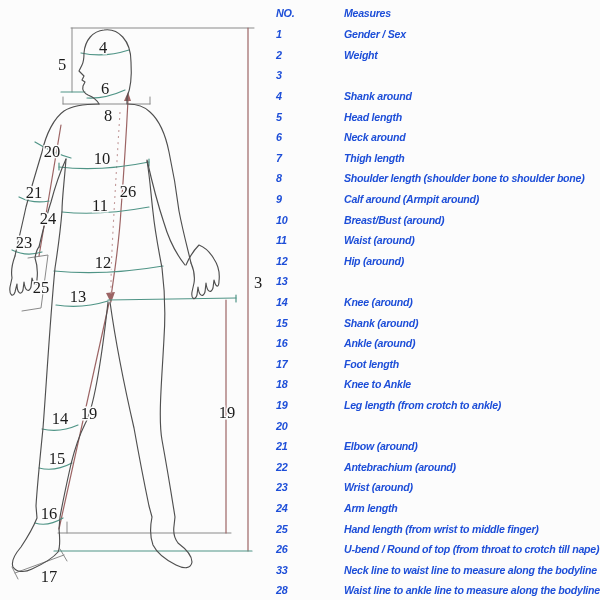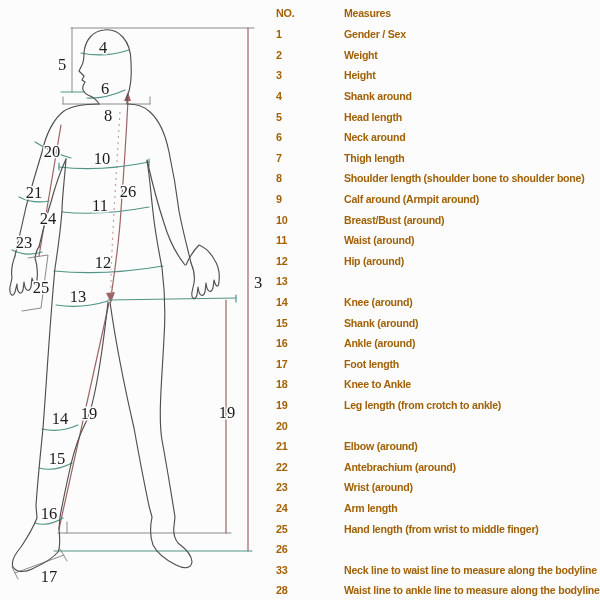--- a/index.html
+++ b/index.html
@@ -12,21 +12,21 @@
   .tape path, .tape line { stroke:var(--tape,#4f9486); fill:none; stroke-width:1.2; stroke-linecap:round; }
   .graylines path, .graylines line { stroke:var(--gray,#8a8a8a); fill:none; stroke-width:1; stroke-linecap:round; }
   .lenlines path, .lenlines line { stroke:var(--len,#9c6464); fill:none; stroke-width:1.2; stroke-linecap:round; }
   .dashline path { stroke:var(--dash,#c39b9b); fill:none; stroke-width:1.1; stroke-dasharray:2 4; }
   .arrow { fill:var(--len,#9c6464); stroke:none; }
   text.figlabel { font-family:"Liberation Serif", serif; font-size:16.5px; fill:var(--ink,#1b1b1b);
                   text-anchor:middle; dominant-baseline:central;
                   paint-order:stroke; stroke:#fcfcfc; stroke-width:3px; }
 
   
-  .mtable { position:absolute; left:276px; top:2px; width:324px; color:#a16207; }
+  .mtable { position:absolute; left:276px; top:2px; width:324px; color:#1d4ed8;font-style:italic; }
   .mrow { display:flex; align-items:center; height:20.6px; }
   .mrow.header { height:22px; }
   .mrow .no  { width:36px; flex:0 0 36px; font-weight:700; font-size:10.8px; letter-spacing:-0.2px; }
   .mrow .lbl { flex:1; font-weight:700; font-size:10.6px; letter-spacing:-0.25px; white-space:nowrap;padding-left:32px; }
 </style>
 </head>
 <body>
 
 <div class="canvas">
 
@@ -153,21 +153,20 @@
         <div class="mrow">
           <div class="no">1</div>
           <div class="lbl">Gender / Sex</div>
         </div>
         <div class="mrow">
           <div class="no">2</div>
           <div class="lbl">Weight</div>
         </div>
         <div class="mrow">
           <div class="no">3</div>
-          <div class="lbl">Height</div>
         </div>
         <div class="mrow">
           <div class="no">4</div>
           <div class="lbl">Shank around</div>
         </div>
         <div class="mrow">
           <div class="no">5</div>
           <div class="lbl">Head length</div>
         </div>
         <div class="mrow">
@@ -243,20 +242,21 @@
         <div class="mrow">
           <div class="no">24</div>
           <div class="lbl">Arm length</div>
         </div>
         <div class="mrow">
           <div class="no">25</div>
           <div class="lbl">Hand length (from wrist to middle finger)</div>
         </div>
         <div class="mrow">
           <div class="no">26</div>
+          <div class="lbl">U-bend / Round of top (from throat to crotch till nape)</div>
         </div>
         <div class="mrow">
           <div class="no">33</div>
           <div class="lbl">Neck line to waist line to measure along the bodyline</div>
         </div>
         <div class="mrow">
           <div class="no">28</div>
           <div class="lbl">Waist line to ankle line to measure along the bodyline</div>
         </div>
       </div>

